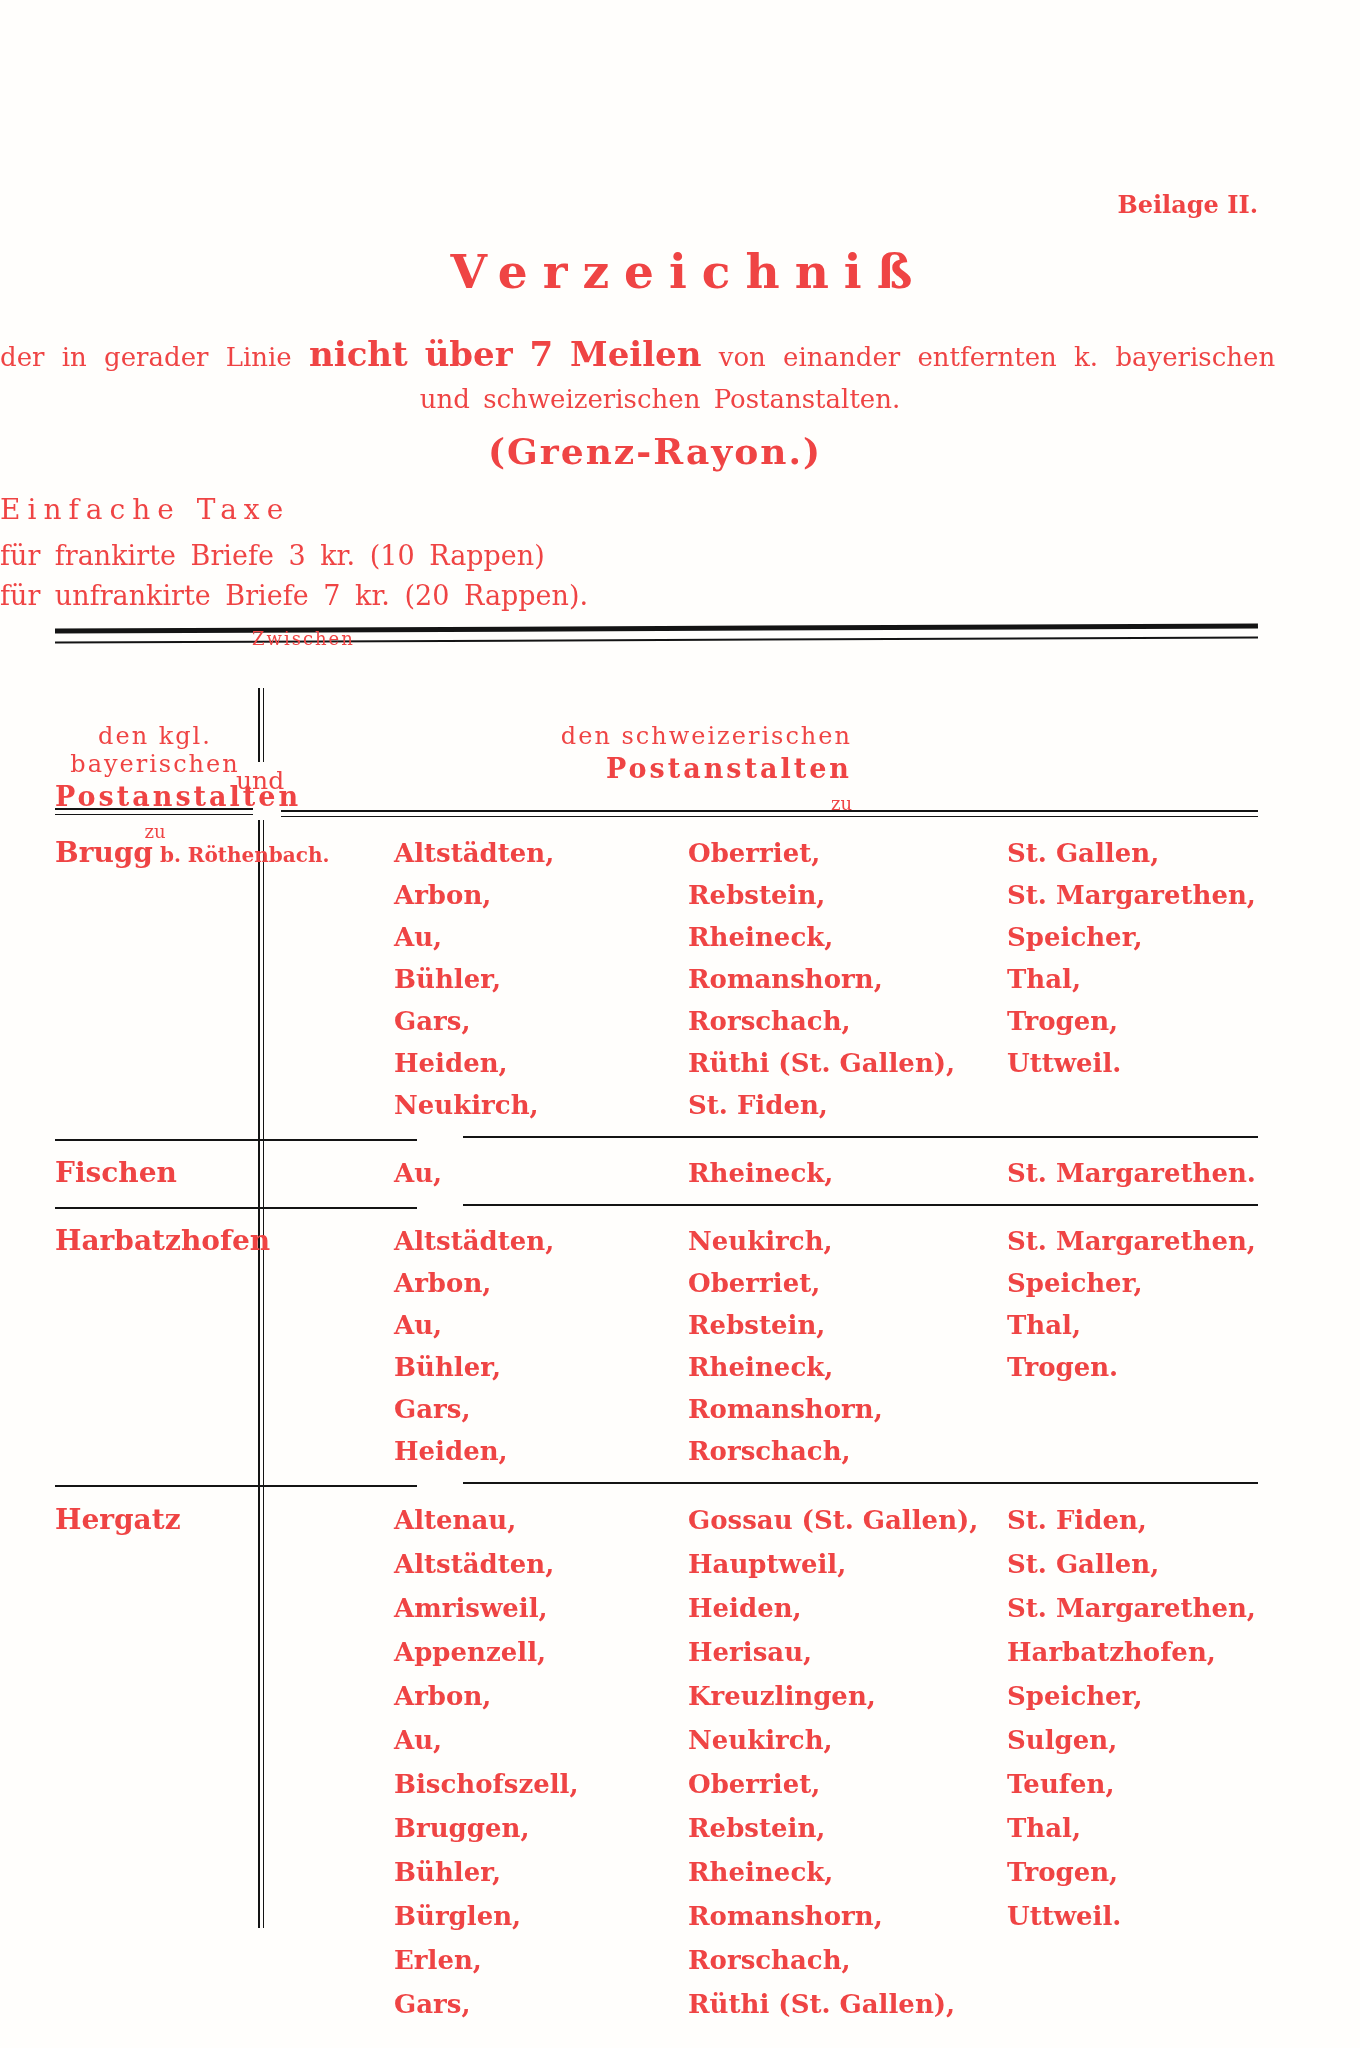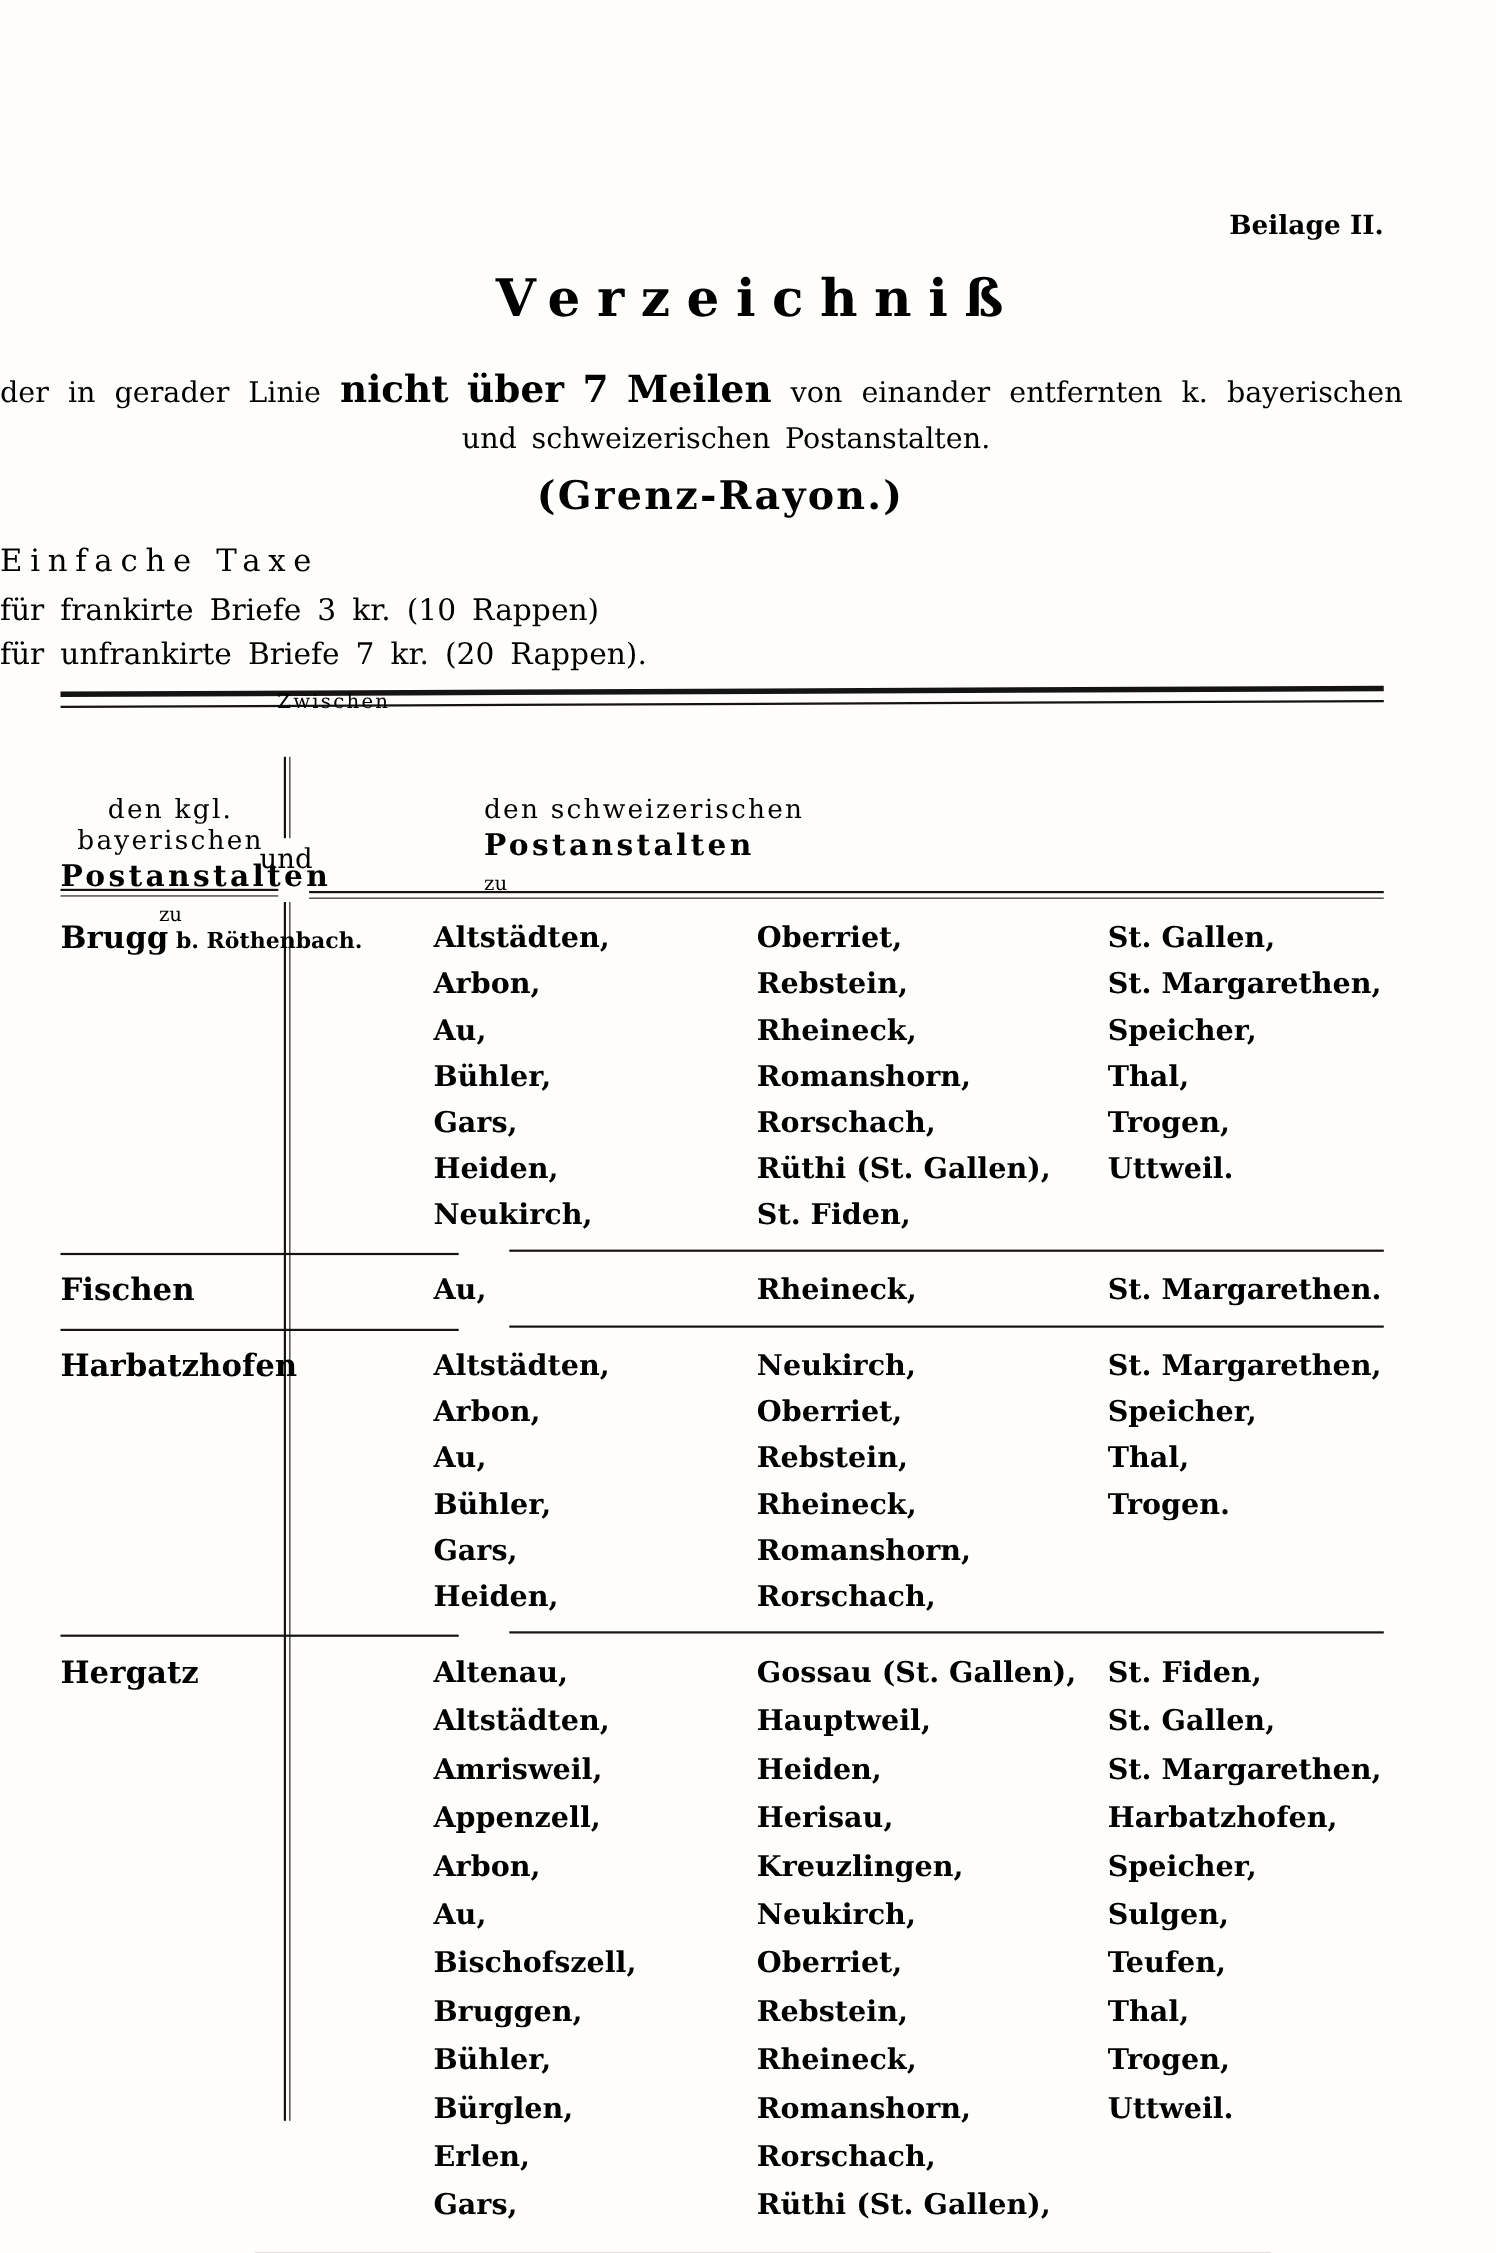--- a/index.html
+++ b/index.html
@@ -31,21 +31,21 @@
   .tariff{top:493px;left:0;width:1320px;text-align:left;}
   .tariff .t-head{font-size:28px;letter-spacing:7px;margin-bottom:10px;}
   .tariff .t-line{font-size:27px;word-spacing:6px;line-height:40px;}
 
   
   .rule-top{top:626px;left:55px;width:1203px;height:8px;
     border-top:5px solid #141414;border-bottom:2px solid #141414;
     transform:rotate(-0.25deg);}
   .zwischen{top:628px;left:252px;font-size:18px;letter-spacing:2px;}
   .hdr-left{top:678px;left:55px;width:200px;text-align:center;}
-  .hdr-right{top:678px;left:440px;width:400px;text-align:left;}
+  .hdr-right{top:678px;left:452px;width:400px;text-align:right;}
   .hdr-line1{font-size:24px;letter-spacing:2px;margin-top:44px;}
   .hdr-line2{font-size:27px;font-weight:bold;letter-spacing:3px;margin-top:3px;}
   .hdr-line3{font-size:18px;margin-top:9px;}
   .und{top:766px;left:236px;font-size:25px;}
 
   .vdiv{width:3px;border-left:2px solid #141414;border-right:1px solid #141414;}
   .vdiv-head{left:258px;top:688px;height:74px;}
   .vdiv-body{left:258px;top:820px;height:1108px;}
 
   .rule-hdr-l{top:808px;left:55px;width:198px;height:4px;
@@ -65,21 +65,21 @@
   .station-suffix{font-size:20px;font-weight:bold;}
 
   .sep{display:flex;height:4px;align-items:flex-start;margin:2px 0;}
   .sep .seg-l{width:362px;border-top:2px solid #141414;transform:translateY(3px);}
   .sep .seg-gap{width:46px;}
   .sep .seg-r{flex:1;border-top:2px solid #141414;}
 </style>
 </head>
 <body>
 
-<div class="page" style="background: rgb(255, 254, 252); color: #000000; text-decoration: underline;">
+<div class="page" style="background: rgb(255, 254, 252); color: #ef4444;">
 
   <div class="abs corner-note">Beilage II.</div>
 
   <div class="abs doc-title">Verzeichniß</div>
 
   <div class="abs subtitle1"><span>der in gerader Linie</span> <span class="emph">nicht über 7 Meilen</span> <span>von einander entfernten k. bayerischen</span></div>
 
   <div class="abs subtitle2">und schweizerischen Postanstalten.</div>
 
   <div class="abs section-label">(Grenz-Rayon.)</div>

